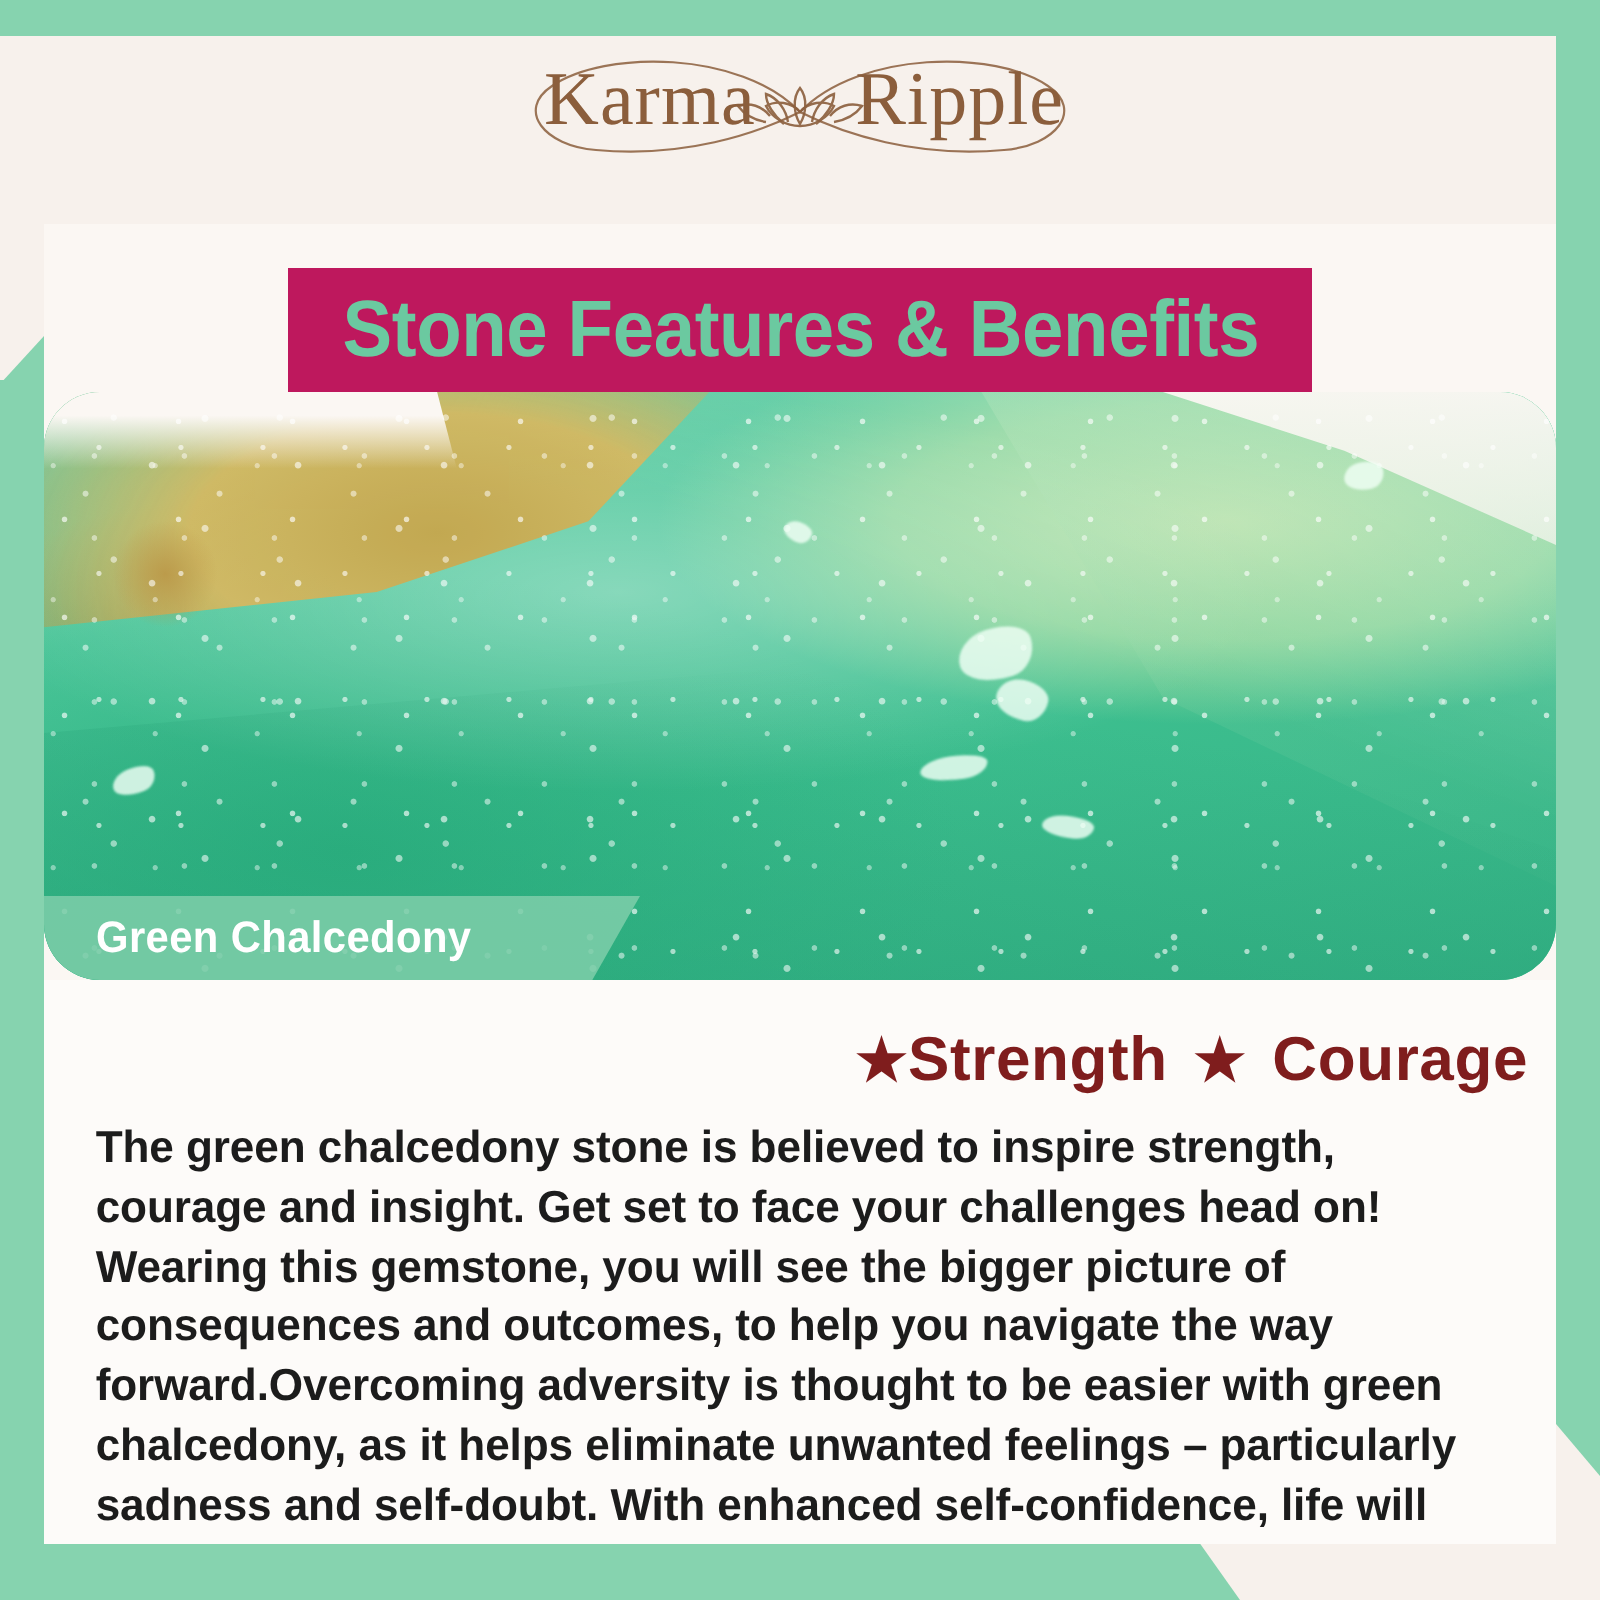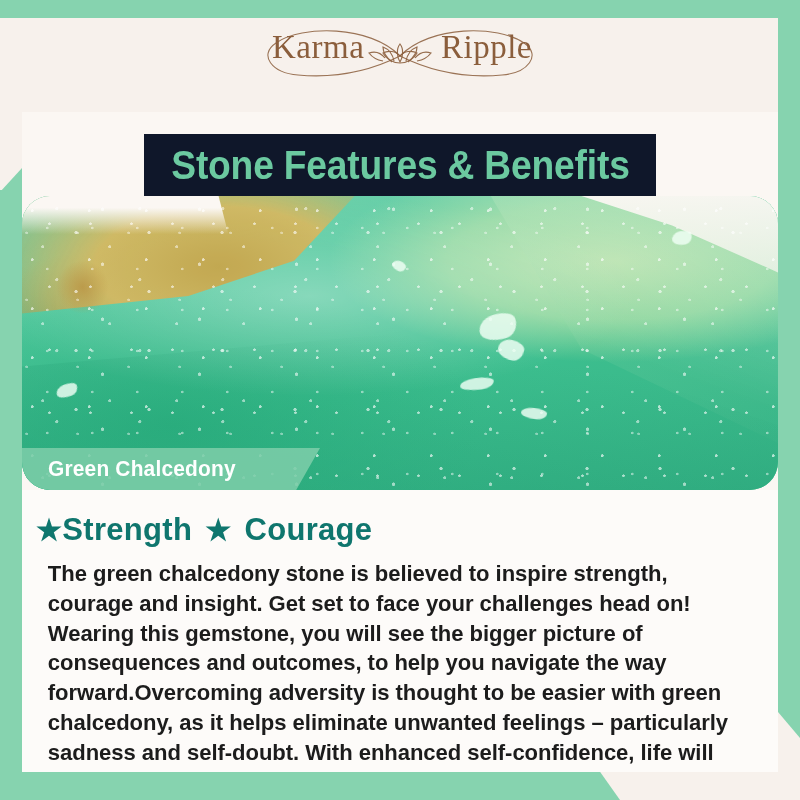--- a/index.html
+++ b/index.html
@@ -53,31 +53,31 @@
     position:absolute; left:0; top:0; width:100%; height:112px;
     background:#F7F1EC;
     display:flex; align-items:center; justify-content:center;
     z-index:4;
   }
   .logo{ position:relative; width:300px; height:78px; }
   .logo svg{ position:absolute; left:0; top:0; }
   .logo-word{
     position:absolute; top:14px;
     font-family:"Liberation Serif", serif;
-    font-size:33px; color:#8B5E3C; letter-spacing:.5px;
+    font-size:38px; color:#8B5E3C; letter-spacing:.5px;
     line-height:1;
   }
   .logo-word.left{ left:22px; }
   .logo-word.right{ right:18px; }
 
   
   .title-band{
     position:absolute; left:144px; top:134px;
     width:512px; height:62px;
-    background:#0f172a;
+    background:#be185d;
     display:flex; align-items:center; justify-content:center;
     z-index:5;
   }
   .title-band h1{
     font-family:"Liberation Sans Narrow","Liberation Sans", sans-serif;
     font-size:40px; font-weight:bold;
     color:#6BC9A0; letter-spacing:-.2px;
     transform:scaleX(.93); transform-origin:center;
     white-space:nowrap;
   }
@@ -183,23 +183,23 @@
 
   
   .content{
     position:absolute; left:22px; top:490px;
     width:756px; bottom:28px;
     background:#FDFBF9;
     z-index:3;
     padding:22px 14px 0 14px;
   }
   .keywords{
-    text-align:left;
-    font-family:"Liberation Sans Narrow","Liberation Sans", sans-serif;
-    font-size:31px; font-weight:bold; color:#0f766e;
+    text-align:right;
+    font-family:"Liberation Sans Narrow","Liberation Sans", sans-serif;
+    font-size:31px; font-weight:bold; color:#7f1d1d;
     letter-spacing:.3px;
     margin-bottom:11px;
     white-space:nowrap;
   }
   .keywords .star{ font-size:29px; }
   .keywords .gap{ display:inline-block; width:13px; }
   .body-text{
     font-family:"Liberation Sans Narrow","Liberation Sans", sans-serif;
     font-size:22.4px; font-weight:bold; color:#1C1C1C;
     line-height:1.33;

